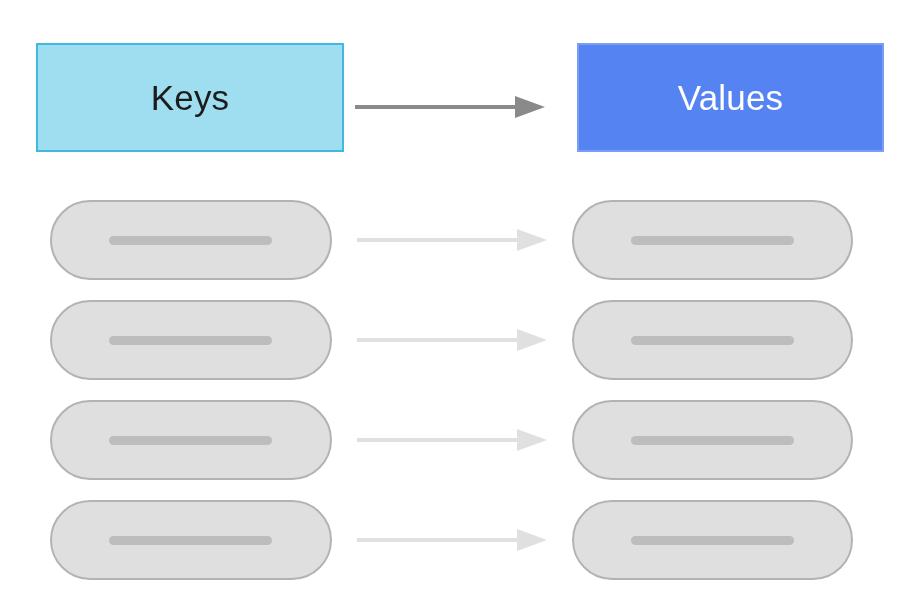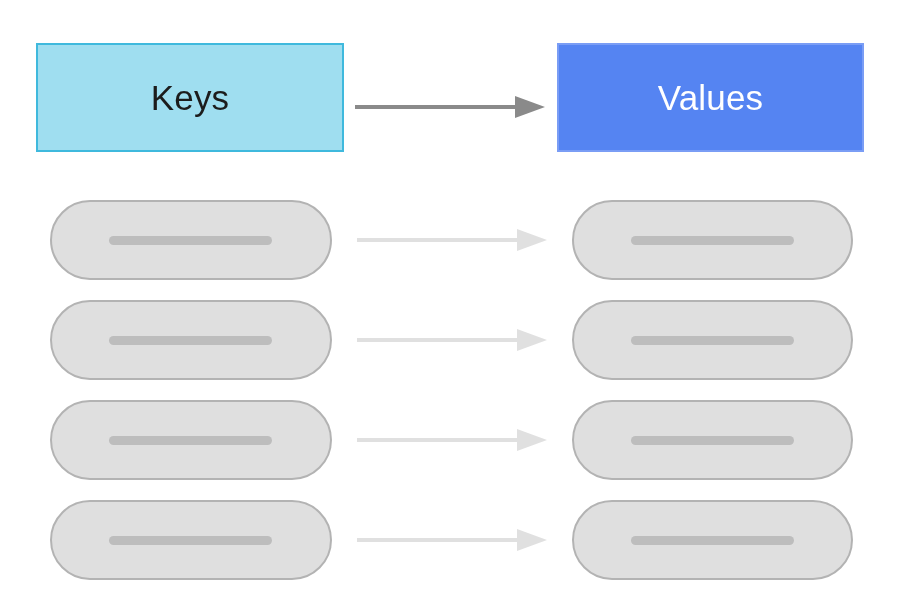--- a/index.html
+++ b/index.html
@@ -35,21 +35,21 @@
     letter-spacing: 0.2px;
   }
   .header-box.keys {
     left: 36px;
     width: 308px;
     background: #9fdef0;
     border: 2px solid #3fb9dd;
     color: #1c1c1c;
   }
   .header-box.values {
-    left: 557px;
+    left: 577px;
     width: 307px;
     background: #5584f2;
     border: 2px solid #7a9df5;
     color: #ffffff;
   }
 
   
   .header-arrow {
     position: absolute;
     left: 355px;

